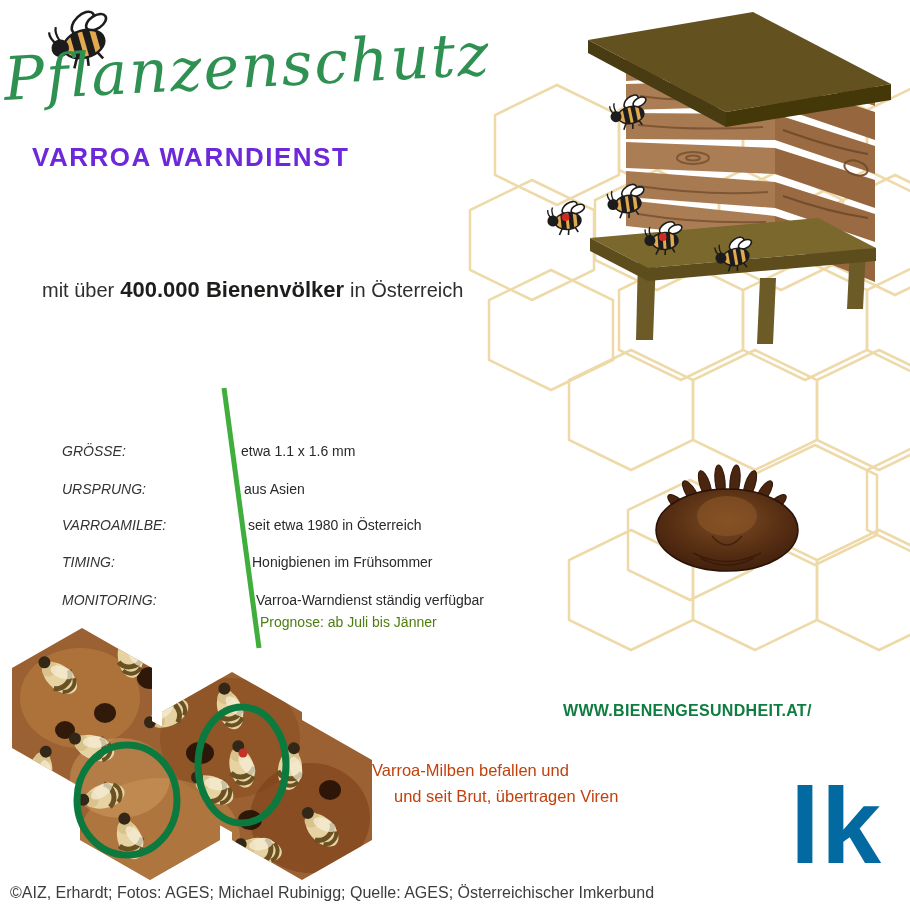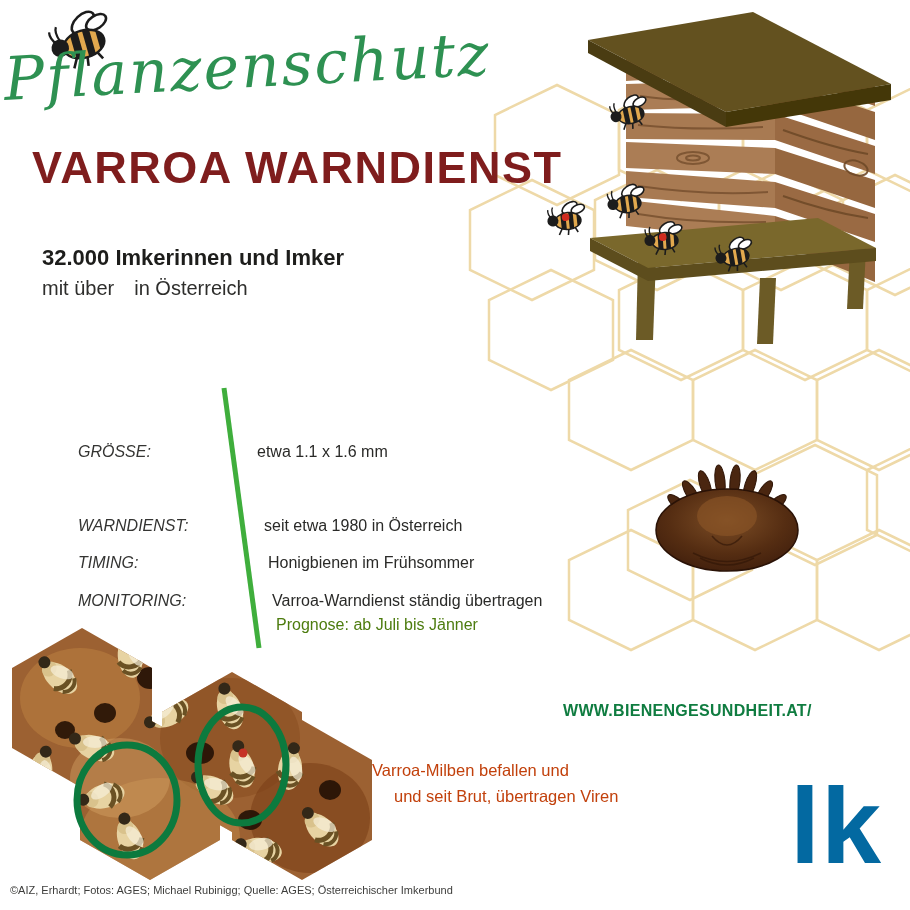--- a/index.html
+++ b/index.html
@@ -4,40 +4,40 @@
 <style>
   html,body{margin:0;padding:0;background:#fff;}
   .canvas{position:relative;width:910px;height:910px;background:#fff;overflow:hidden;
           font-family:"Liberation Sans",sans-serif;color:#1d1d1b;}
   .abs{position:absolute;}
   svg{display:block;}
   
   .script-title{left:2px;top:44px;font-family:"DejaVu Serif",serif;font-style:italic;
     font-size:60px;color:#2e9152;transform:rotate(-3deg);transform-origin:left top;
     letter-spacing:2px;white-space:nowrap;}
-  .main-title{left:32px;top:142px;font-size:45px;font-weight:800;color:#7f1d1d;
+  .main-title{left:32px;top:142px;font-size:26px;font-weight:800;color:#6d28d9;
     letter-spacing:1.5px;white-space:nowrap;}
   .stats1{left:42px;top:245px;font-size:22px;font-weight:bold;white-space:nowrap;}
-  .stats2{left:42px;top:277px;display:flex;align-items:baseline;gap:20px;white-space:nowrap;}
+  .stats2{left:42px;top:277px;display:flex;align-items:baseline;gap:6px;white-space:nowrap;}
   .stats2 .light{font-size:20px;color:#2e2e2c;}
   .stats2 .heavy{font-size:22px;font-weight:bold;color:#1d1d1b;}
   
   .fact-title{left:237px;top:387px;font-size:20px;font-weight:bold;letter-spacing:1px;}
-  .fact-row{left:78px;font-size:16px;white-space:nowrap;}
+  .fact-row{left:62px;font-size:14px;white-space:nowrap;}
   .fact-row .lbl{display:inline-block;font-style:italic;color:#343432;}
   .fact-row .val{display:inline-block;color:#2a2a28;}
   .w1{width:179px}.w2{width:182px}.w3{width:186px}.w4{width:190px}.w5{width:194px}
   .r1{top:443px}.r2{top:481px}.r3{top:517px}.r4{top:554px}.r5{top:592px}
   .val2{display:block;margin-left:198px;margin-top:6px;color:#4d7c0f;}
   
   .website{left:563px;top:702px;font-size:16px;font-weight:800;color:#0f7c40;
     letter-spacing:.3px;white-space:nowrap;cursor:pointer;}
   .caption{left:372px;top:757px;font-size:16.5px;line-height:26px;color:#c2410c;white-space:nowrap;}
   .caption .c2{margin-left:11px;} .caption .c3{margin-left:22px;}
-  .credits{left:10px;top:884px;font-size:11px;color:#3d3d3b;white-space:nowrap;}
+  .credits{left:10px;top:884px;font-size:16px;color:#3d3d3b;white-space:nowrap;}
   .lk-logo{left:790px;top:772px;font-size:108px;line-height:1;font-weight:bold;
     color:#0369a1;letter-spacing:1px;}
 </style>
 </head>
 <body>
 
 <div class="canvas">
 
   <svg class="abs" style="left:0;top:0;" width="910" height="910" viewBox="0 0 910 910">
     <defs>
@@ -148,40 +148,43 @@
     </g>
   </svg>
 
   <svg class="abs" style="left:18px;top:0;" width="120" height="80" viewBox="0 0 120 80">
     <use href="#bee" transform="translate(66,44) rotate(-16) scale(1.6)"></use>
   </svg>
 
   <div class="abs script-title">Pflanzenschutz</div>
   <div class="abs main-title">VARROA WARNDIENST</div>
 
-  <div class="abs stats1">32.000 Imkerinnen und Imker</div>
   <div class="abs stats2">
     <span class="light">mit über</span>
+    <span class="heavy">400.000 Bienenvölker</span>
     <span class="light">in Österreich</span>
   </div>
 
   <svg class="abs" style="left:200px;top:380px;" width="80" height="280" viewBox="0 0 80 280">
     <line x1="24" y1="8" x2="59" y2="268" stroke="#3fae3c" stroke-width="5"></line>
   </svg>
   <div class="abs fact-row r1">
     <span class="lbl w1">GRÖSSE:</span><span class="val">etwa 1.1 x 1.6 mm</span>
   </div>
+  <div class="abs fact-row r2">
+    <span class="lbl w2">URSPRUNG:</span><span class="val">aus Asien</span>
+  </div>
   <div class="abs fact-row r3">
-    <span class="lbl w3">WARNDIENST:</span><span class="val">seit etwa 1980 in Österreich</span>
+    <span class="lbl w3">VARROAMILBE:</span><span class="val">seit etwa 1980 in Österreich</span>
   </div>
   <div class="abs fact-row r4">
     <span class="lbl w4">TIMING:</span><span class="val">Honigbienen im Frühsommer</span>
   </div>
   <div class="abs fact-row r5">
-    <span class="lbl w5">MONITORING:</span><span class="val">Varroa-Warndienst ständig übertragen</span>
+    <span class="lbl w5">MONITORING:</span><span class="val">Varroa-Warndienst ständig verfügbar</span>
     <span class="val2">Prognose: ab Juli bis Jänner</span>
   </div>
 
   <svg class="abs" style="left:648px;top:458px;" width="160" height="122" viewBox="0 0 160 122">
     <defs>
       <radialGradient id="miteg" cx="50%" cy="38%" r="75%">
         <stop offset="0%" stop-color="#7d4e26"></stop>
         <stop offset="55%" stop-color="#552d12"></stop>
         <stop offset="100%" stop-color="#38190a"></stop>
       </radialGradient>

